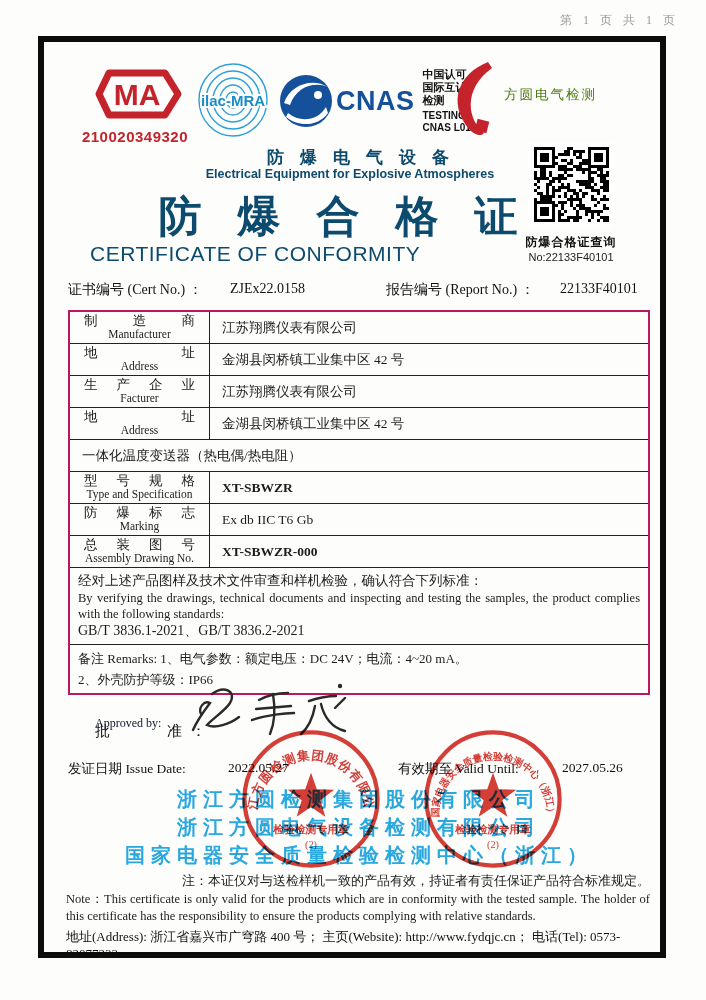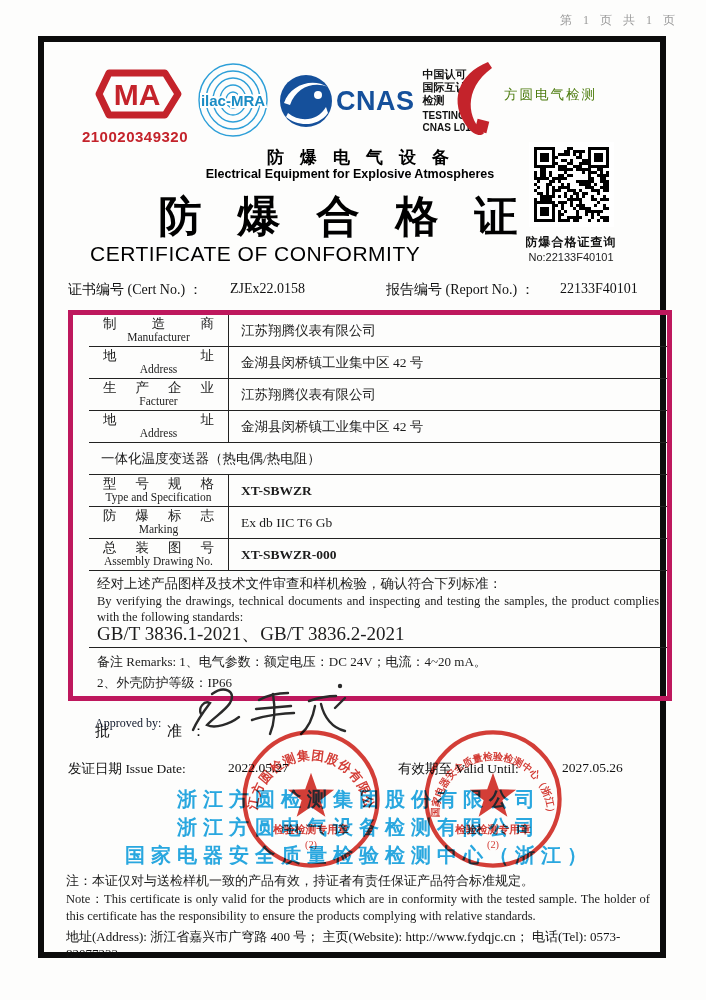--- a/index.html
+++ b/index.html
@@ -14,70 +14,70 @@
            font-family:"Liberation Sans",sans-serif;}
   .ilac-box{position:absolute;left:196px;top:62px;}
   .cnas-box{position:absolute;left:278px;top:68px;display:flex;align-items:center;}
   .cnas-word{font-family:"Liberation Sans",sans-serif;font-weight:bold;font-size:27px;color:#15509b;margin-left:2px;letter-spacing:.5px;}
   .cnas-txt{margin-left:8px;font-size:11px;line-height:13px;color:#111;font-weight:bold;}
   .cnas-sub{font-family:"Liberation Sans",sans-serif;font-size:10px;font-weight:bold;margin-top:3px;line-height:12px;}
   .fy-box{position:absolute;left:438px;top:58px;display:flex;align-items:flex-start;}
   .fy-label{margin-top:28px;margin-left:4px;font-size:13.5px;color:#4d7c0f;letter-spacing:2px;}
 
   
-  .blue{color:#000000;}
+  .blue{color:#0c4a6e;}
   .hdr1{position:absolute;left:120px;top:146px;width:460px;text-align:center;letter-spacing:16px;padding-left:16px;
         font-size:17px;font-weight:bold;font-family:"Liberation Sans",sans-serif;}
   .hdr2{position:absolute;left:90px;top:167px;width:520px;text-align:center;font-size:12.5px;font-weight:bold;
         font-family:"Liberation Sans",sans-serif;}
   .hdr3{position:absolute;left:60px;top:188px;width:520px;text-align:center;font-size:43px;font-weight:bold;
         letter-spacing:36px;padding-left:36px;font-family:"Liberation Sans",sans-serif;}
   .hdr4{position:absolute;left:90px;top:242px;width:520px;font-size:21px;letter-spacing:.5px;
         font-family:"Liberation Sans",sans-serif;}
 
   
   .qr-wrap{position:absolute;left:525px;top:142px;width:92px;text-align:center;}
   .qr-cap{font-size:12px;font-weight:bold;letter-spacing:1px;margin-top:3px;color:#111;}
   .qr-no{font-size:11px;color:#222;font-family:"Liberation Sans",sans-serif;}
 
   
   .certrow{position:absolute;left:68px;top:281px;width:580px;font-size:14px;color:#111;}
   .certrow .seg{position:absolute;white-space:nowrap;}
 
   
-  .tbl{position:absolute;left:68px;top:310px;width:578px;border:5px solid #be185d;padding-left:16px;}
+  .tbl{position:absolute;left:68px;top:310px;width:578px;border:2px solid #be185d;}
   .trow{display:flex;border-bottom:1px solid #222;height:31px;}
   .tcell-l{width:140px;border-right:1px solid #222;box-sizing:border-box;padding:1px 14px 0;}
   .lbl-cn{font-size:13.5px;line-height:15px;text-align:justify;text-align-last:justify;}
   .lbl-en{font-size:11.5px;line-height:13px;text-align:center;margin:0 -10px;}
   .tcell-v{flex:1;display:flex;align-items:center;padding-left:12px;font-size:13.5px;}
   .bigcell{border-bottom:1px solid #222;padding:4px 8px;}
   .bigcell .cn{font-size:13.5px;line-height:18px;}
   .bigcell .en{font-size:12.5px;line-height:16px;text-align:justify;}
-  .bigcell .std{font-size:19px;line-height:18px;}
+  .bigcell .std{font-size:14px;line-height:18px;}
   .rmkcell{padding:3px 8px;font-size:13px;}
   .rmkcell div{line-height:21px;}
 
   
   .appr-cn{position:absolute;left:95px;top:722px;font-size:15px;letter-spacing:9px;color:#111;}
   .appr-en{position:absolute;left:95px;top:716px;font-size:12px;color:#0f172a;}
   .sig{position:absolute;left:185px;top:678px;}
   .daterow{position:absolute;left:68px;top:760px;width:580px;font-size:13.5px;color:#111;}
   .daterow .seg{position:absolute;white-space:nowrap;}
 
   
   .issuer{position:absolute;left:60px;width:586px;text-align:center;font-weight:bold;
           font-family:"Liberation Sans",sans-serif;color:#29a7df;font-size:20px;letter-spacing:6px;padding-left:6px;}
 
   
   .stamp{position:absolute;mix-blend-mode:multiply;opacity:.92;}
 
   
   .note{position:absolute;left:66px;top:872px;width:584px;}
-  .note .cn{font-size:13px;line-height:18px;}
+  .note .cn{font-size:13px;line-height:18px;text-align:right;}
   .note .en{font-size:12.5px;line-height:17px;text-align:justify;margin-top:1px;}
   .footer{position:absolute;left:66px;top:928px;width:584px;font-size:13px;color:#111;}
 </style>
 </head>
 <body>
 
 <div class="page">
 
   <div class="page-num">第 1 页 共 1 页</div>
   <div class="frame"></div>

